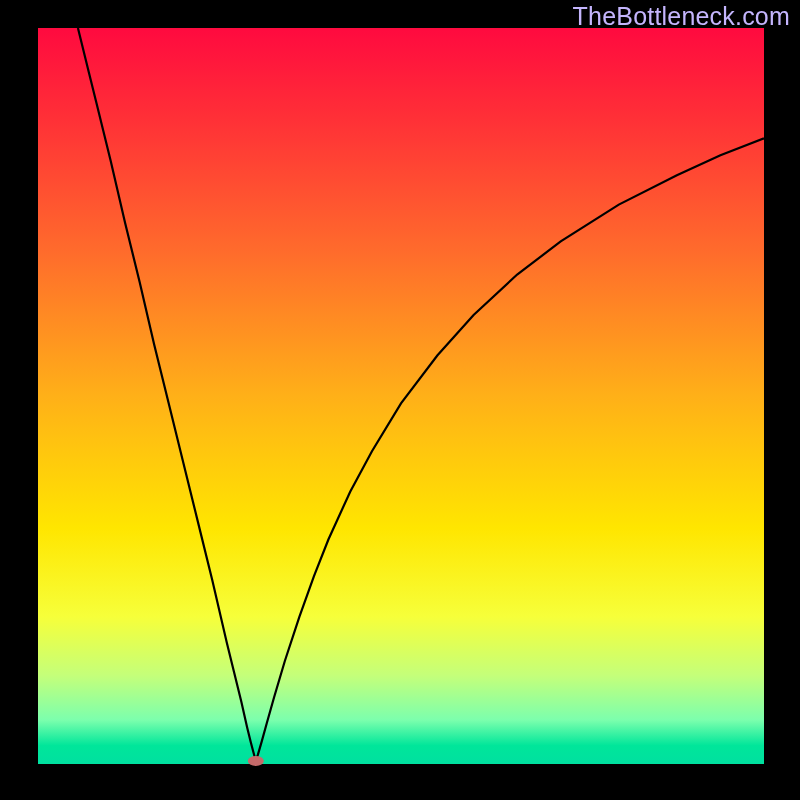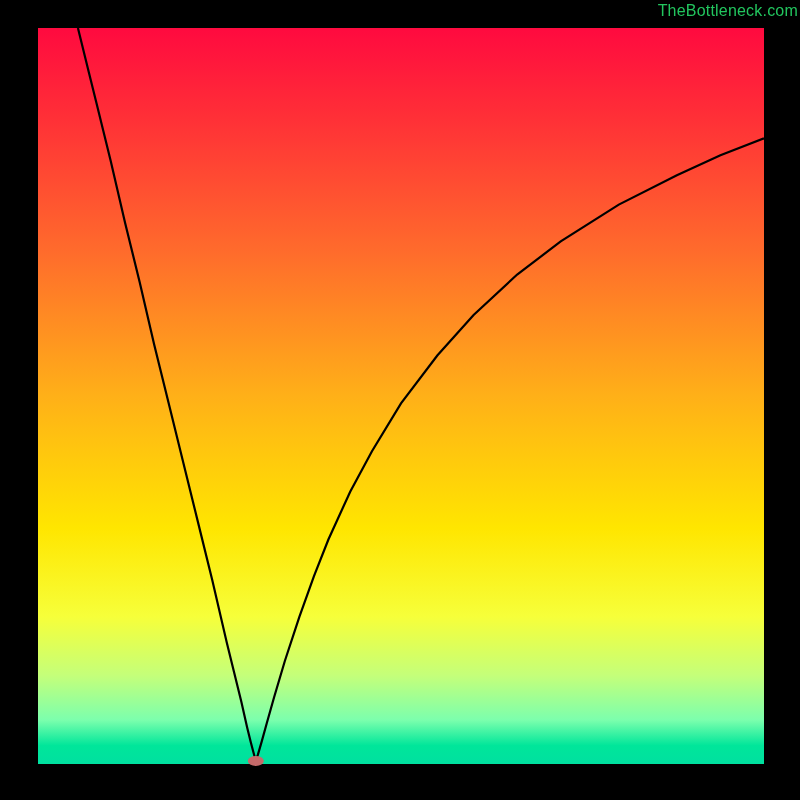--- a/index.html
+++ b/index.html
@@ -13,23 +13,23 @@
   }
   .frame {
     position: relative;
     width: 800px;
     height: 800px;
     background: #000;
   }
   .watermark {
     position: absolute;
     top: 2px;
-    right: 2px;
-    color: #22c55e;
-    font-size: 16px;
+    right: 10px;
+    color: #c4b5fd;
+    font-size: 25px;
     font-weight: 500;
     letter-spacing: 0.2px;
     z-index: 10;
   }
   svg.plot {
     position: absolute;
     top: 0;
     left: 0;
   }
 </style>

